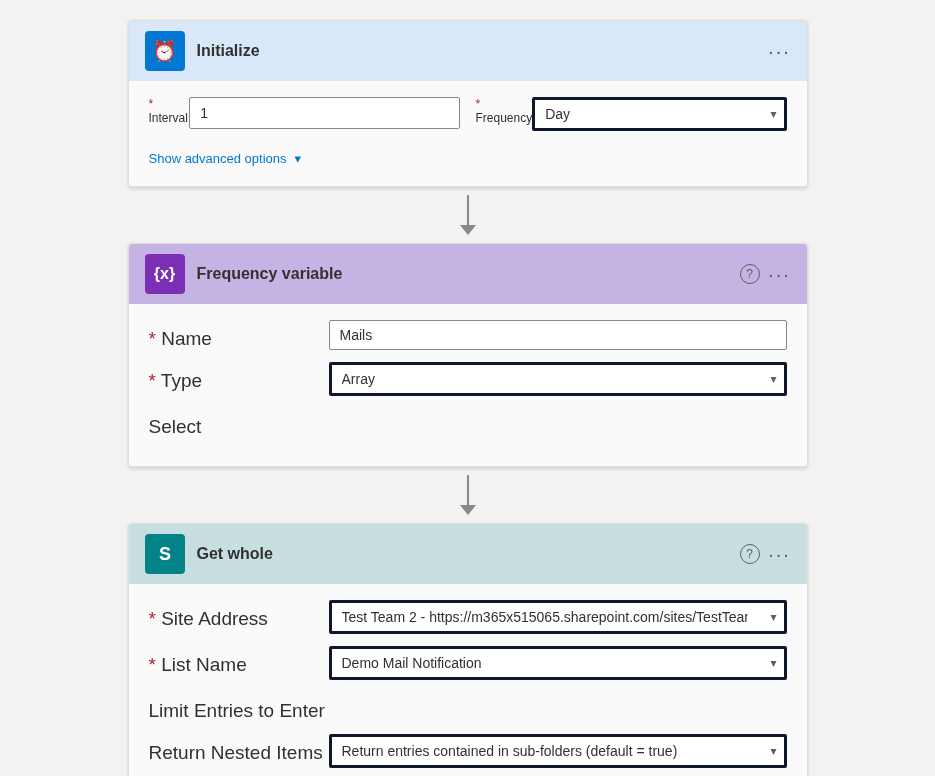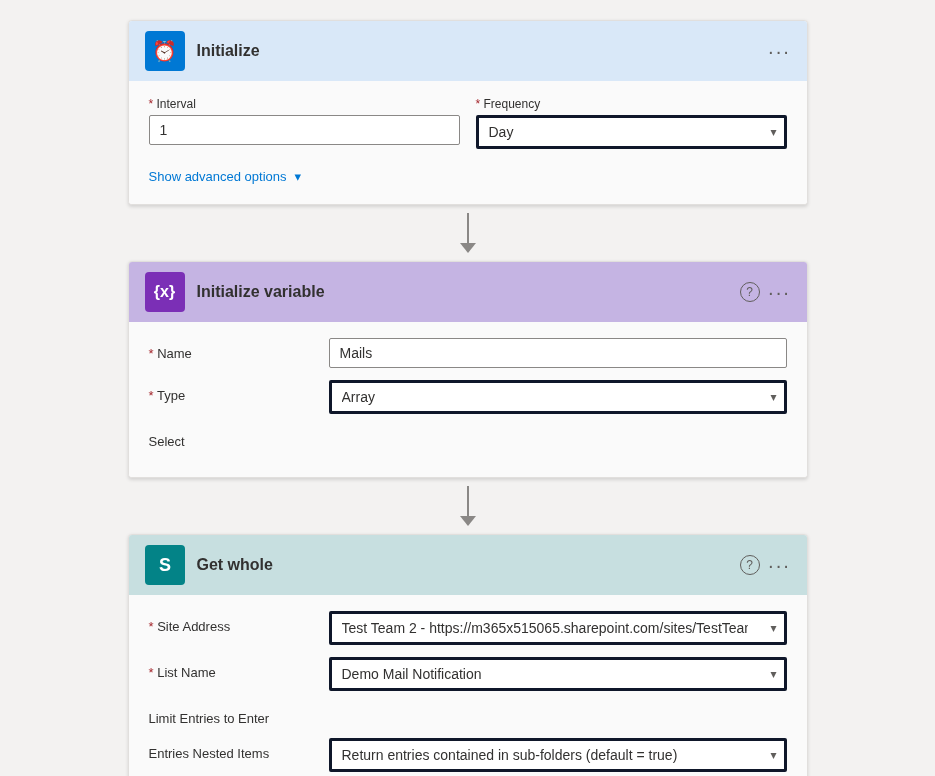--- a/index.html
+++ b/index.html
@@ -97,33 +97,33 @@
       margin-bottom: 12px;
     }
 
     .form-row-inline {
       display: flex;
       gap: 16px;
     }
 
     .form-group {
       display: flex;
-      flex-direction: column;
+      flex-direction: row;
       flex: 1;
     }
 
     .form-label {
       font-size: 12px;
       color: #323130;
       margin-bottom: 4px;
     }
 
     .form-label-left {
       min-width: 180px;
-      font-size: 13px;
+      font-size: 19px;
       color: #323130;
       padding-top: 8px;
     }
 
     .form-input {
       border: 1px solid #8a8886;
       border-radius: 2px;
       padding: 6px 10px;
       font-size: 14px;
       font-family: inherit;
@@ -287,21 +287,21 @@
   <div class="connector-arrow">
     <div class="connector-line"></div>
     <div class="connector-arrow-head"></div>
   </div>
 
   <div class="card">
     <div class="card-header card-header-init">
       <div class="card-icon icon-init">
         <span style="font-size:16px;font-weight:bold;">{x}</span>
       </div>
-      <span class="card-title">Initialize variable</span>
+      <span class="card-title">Frequency variable</span>
       <div class="card-actions">
         <div class="help-icon">?</div>
         <span class="more-icon">···</span>
       </div>
     </div>
     <div class="card-body">
       <div class="form-row">
         <span class="form-label-left">
           <span style="color:#a4262c">*</span> Name
         </span>
@@ -365,21 +365,21 @@
           <select class="form-select">
             <option>Demo Mail Notification</option>
           </select>
           <span class="select-chevron">▾</span>
         </div>
       </div>
       <div class="form-row">
         <span class="form-label-left">Limit Entries to Enter</span>
       </div>
       <div class="form-row">
-        <span class="form-label-left">Entries Nested Items</span>
+        <span class="form-label-left">Return Nested Items</span>
         <div class="form-select-wrapper" style="flex:1;">
           <select class="form-select">
             <option>Return entries contained in sub-folders (default = true)</option>
             <option>true</option>
             <option>false</option>
           </select>
           <span class="select-chevron">▾</span>
         </div>
       </div>
 

